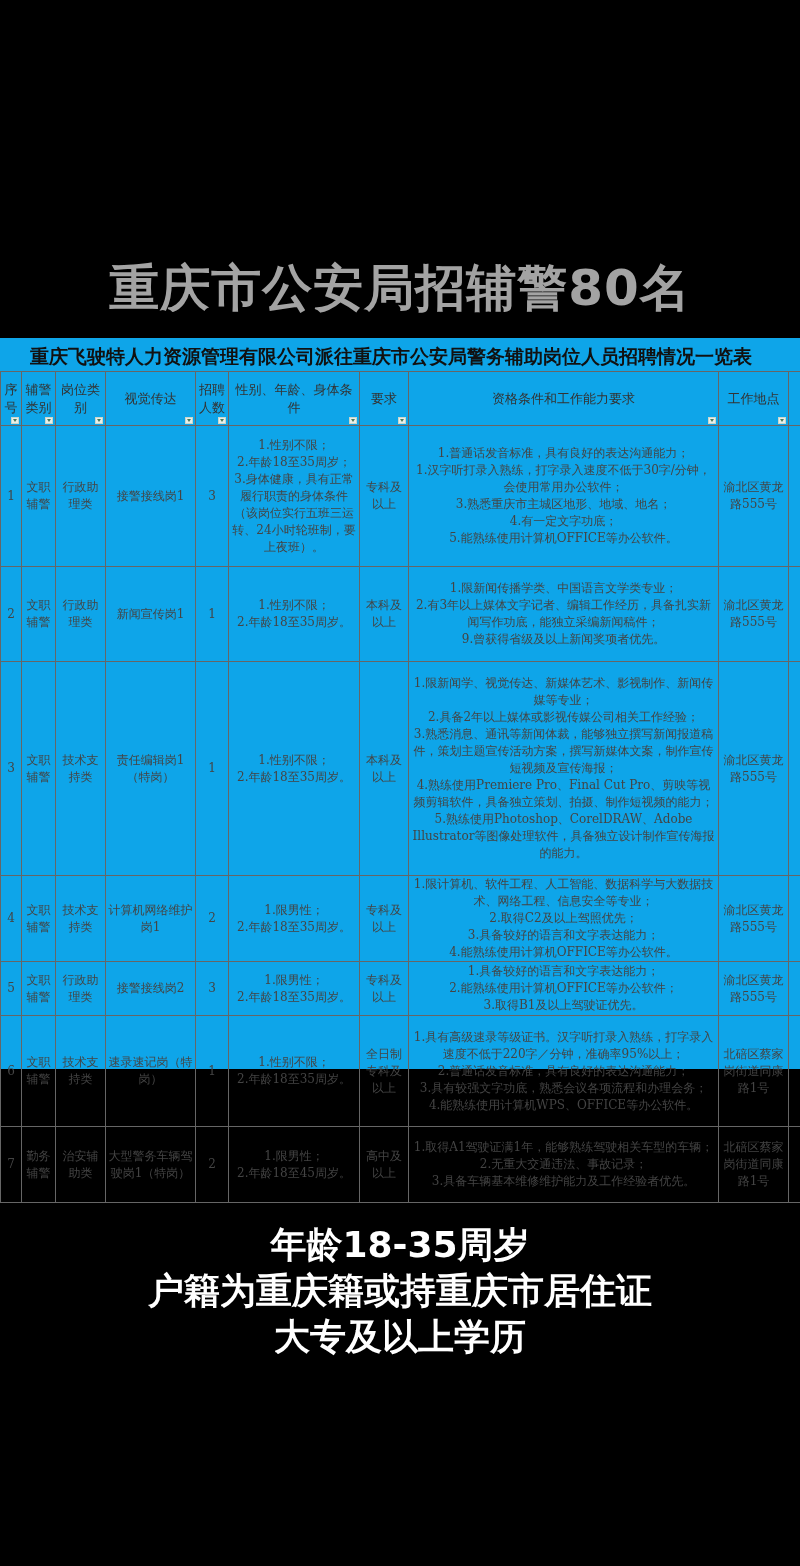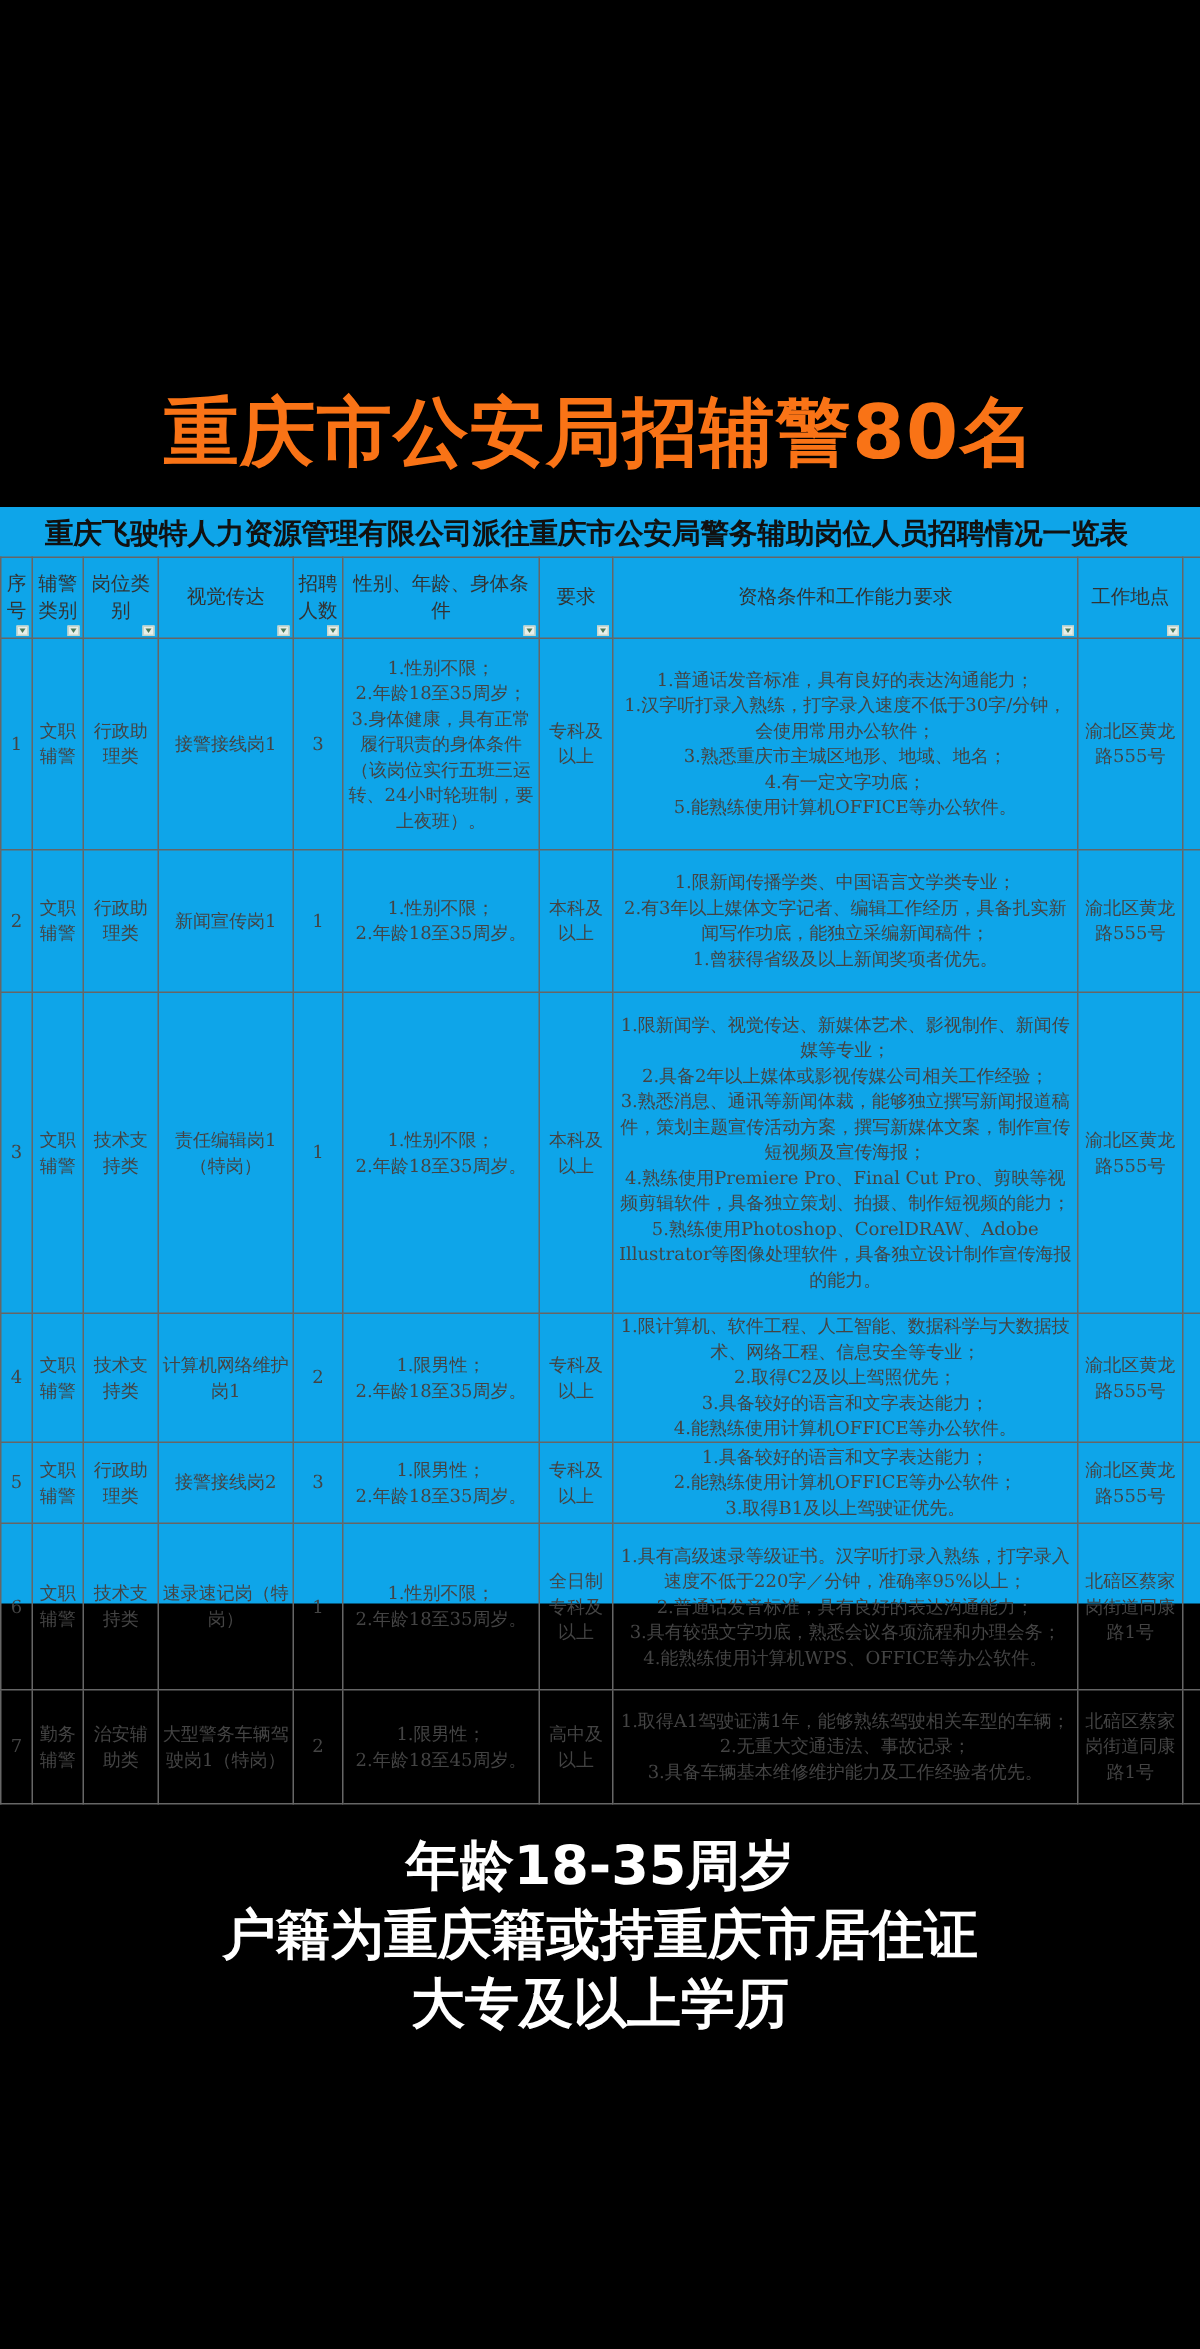--- a/index.html
+++ b/index.html
@@ -2,21 +2,21 @@
 <html><head>
 <meta charset="utf-8">
 <style>
   html, body { margin: 0; padding: 0; }
   body {
     width: 800px; height: 1566px; background: #000; overflow: hidden;
     position: relative; font-family: "DejaVu Sans", sans-serif;
   }
   .headline {
     position: absolute; left: 0; top: 255px; width: 800px; text-align: center;
-    color: #f97316; font-size: 50px; font-weight: bold; letter-spacing: 1px;
+    color: #a3a3a3; font-size: 50px; font-weight: bold; letter-spacing: 1px;
     font-family: "DejaVu Sans", sans-serif;
   }
   .sheet {
     position: absolute; left: 0; top: 338px; width: 800px; height: 731px;
     background: #0ea5e9;
   }
   .sheet-title {
     position: absolute; left: 0; top: 0; width: 812px; height: 33px;
     line-height: 36px; font-family: "DejaVu Serif", serif; font-weight: bold;
     font-size: 19px; color: #111; white-space: nowrap; padding-left: 30px;
@@ -115,21 +115,21 @@
           <td>新闻宣传岗1</td>
           <td>1</td>
           <td class="left req">
             <span class="cond-line">1.性别不限；</span>
             <span class="cond-line">2.年龄18至35周岁。</span>
           </td>
           <td>本科及以上</td>
           <td class="req">
             <span class="req-line">1.限新闻传播学类、中国语言文学类专业；</span>
             <span class="req-line">2.有3年以上媒体文字记者、编辑工作经历，具备扎实新闻写作功底，能独立采编新闻稿件；</span>
-            <span class="req-line">1.曾获得省级及以上新闻奖项者优先。</span>
+            <span class="req-line">9.曾获得省级及以上新闻奖项者优先。</span>
           </td>
           <td class="left">渝北区黄龙路555号</td>
           <td></td>
         </tr>
         <tr style="height: 214px;">
           <td>3</td>
           <td>文职辅警</td>
           <td>技术支持类</td>
           <td>责任编辑岗1（特岗）</td>
           <td>1</td>

